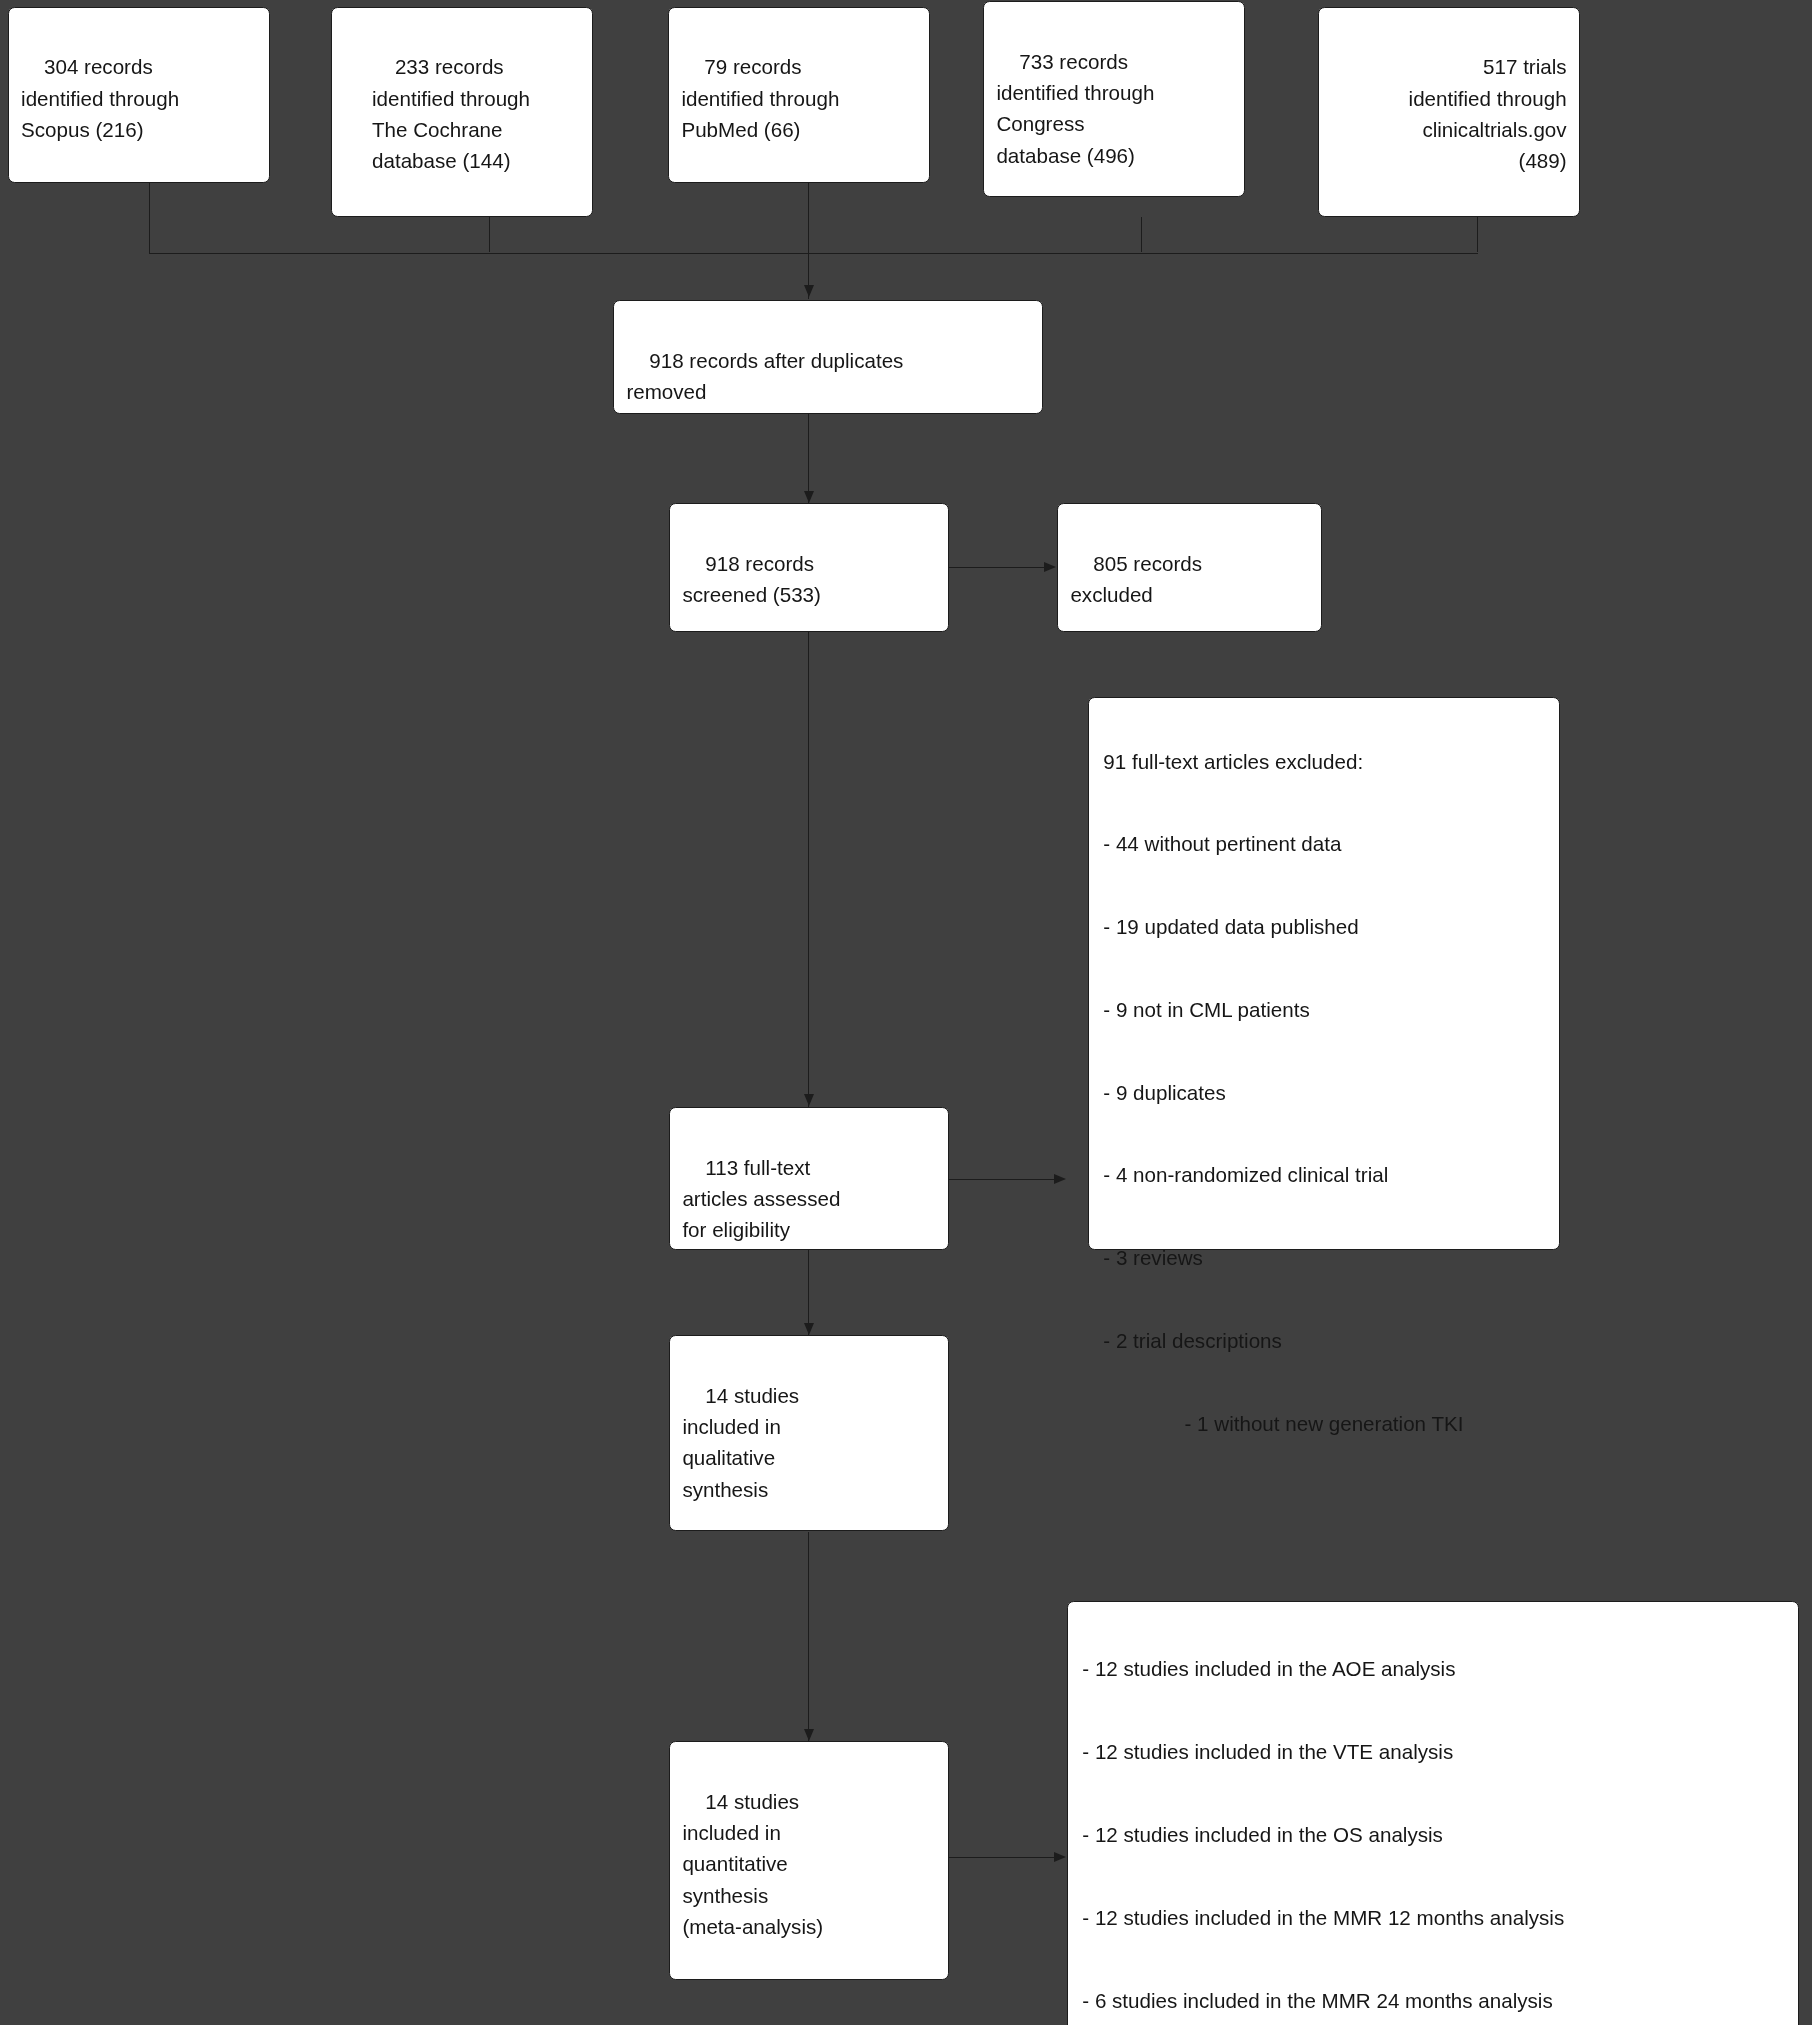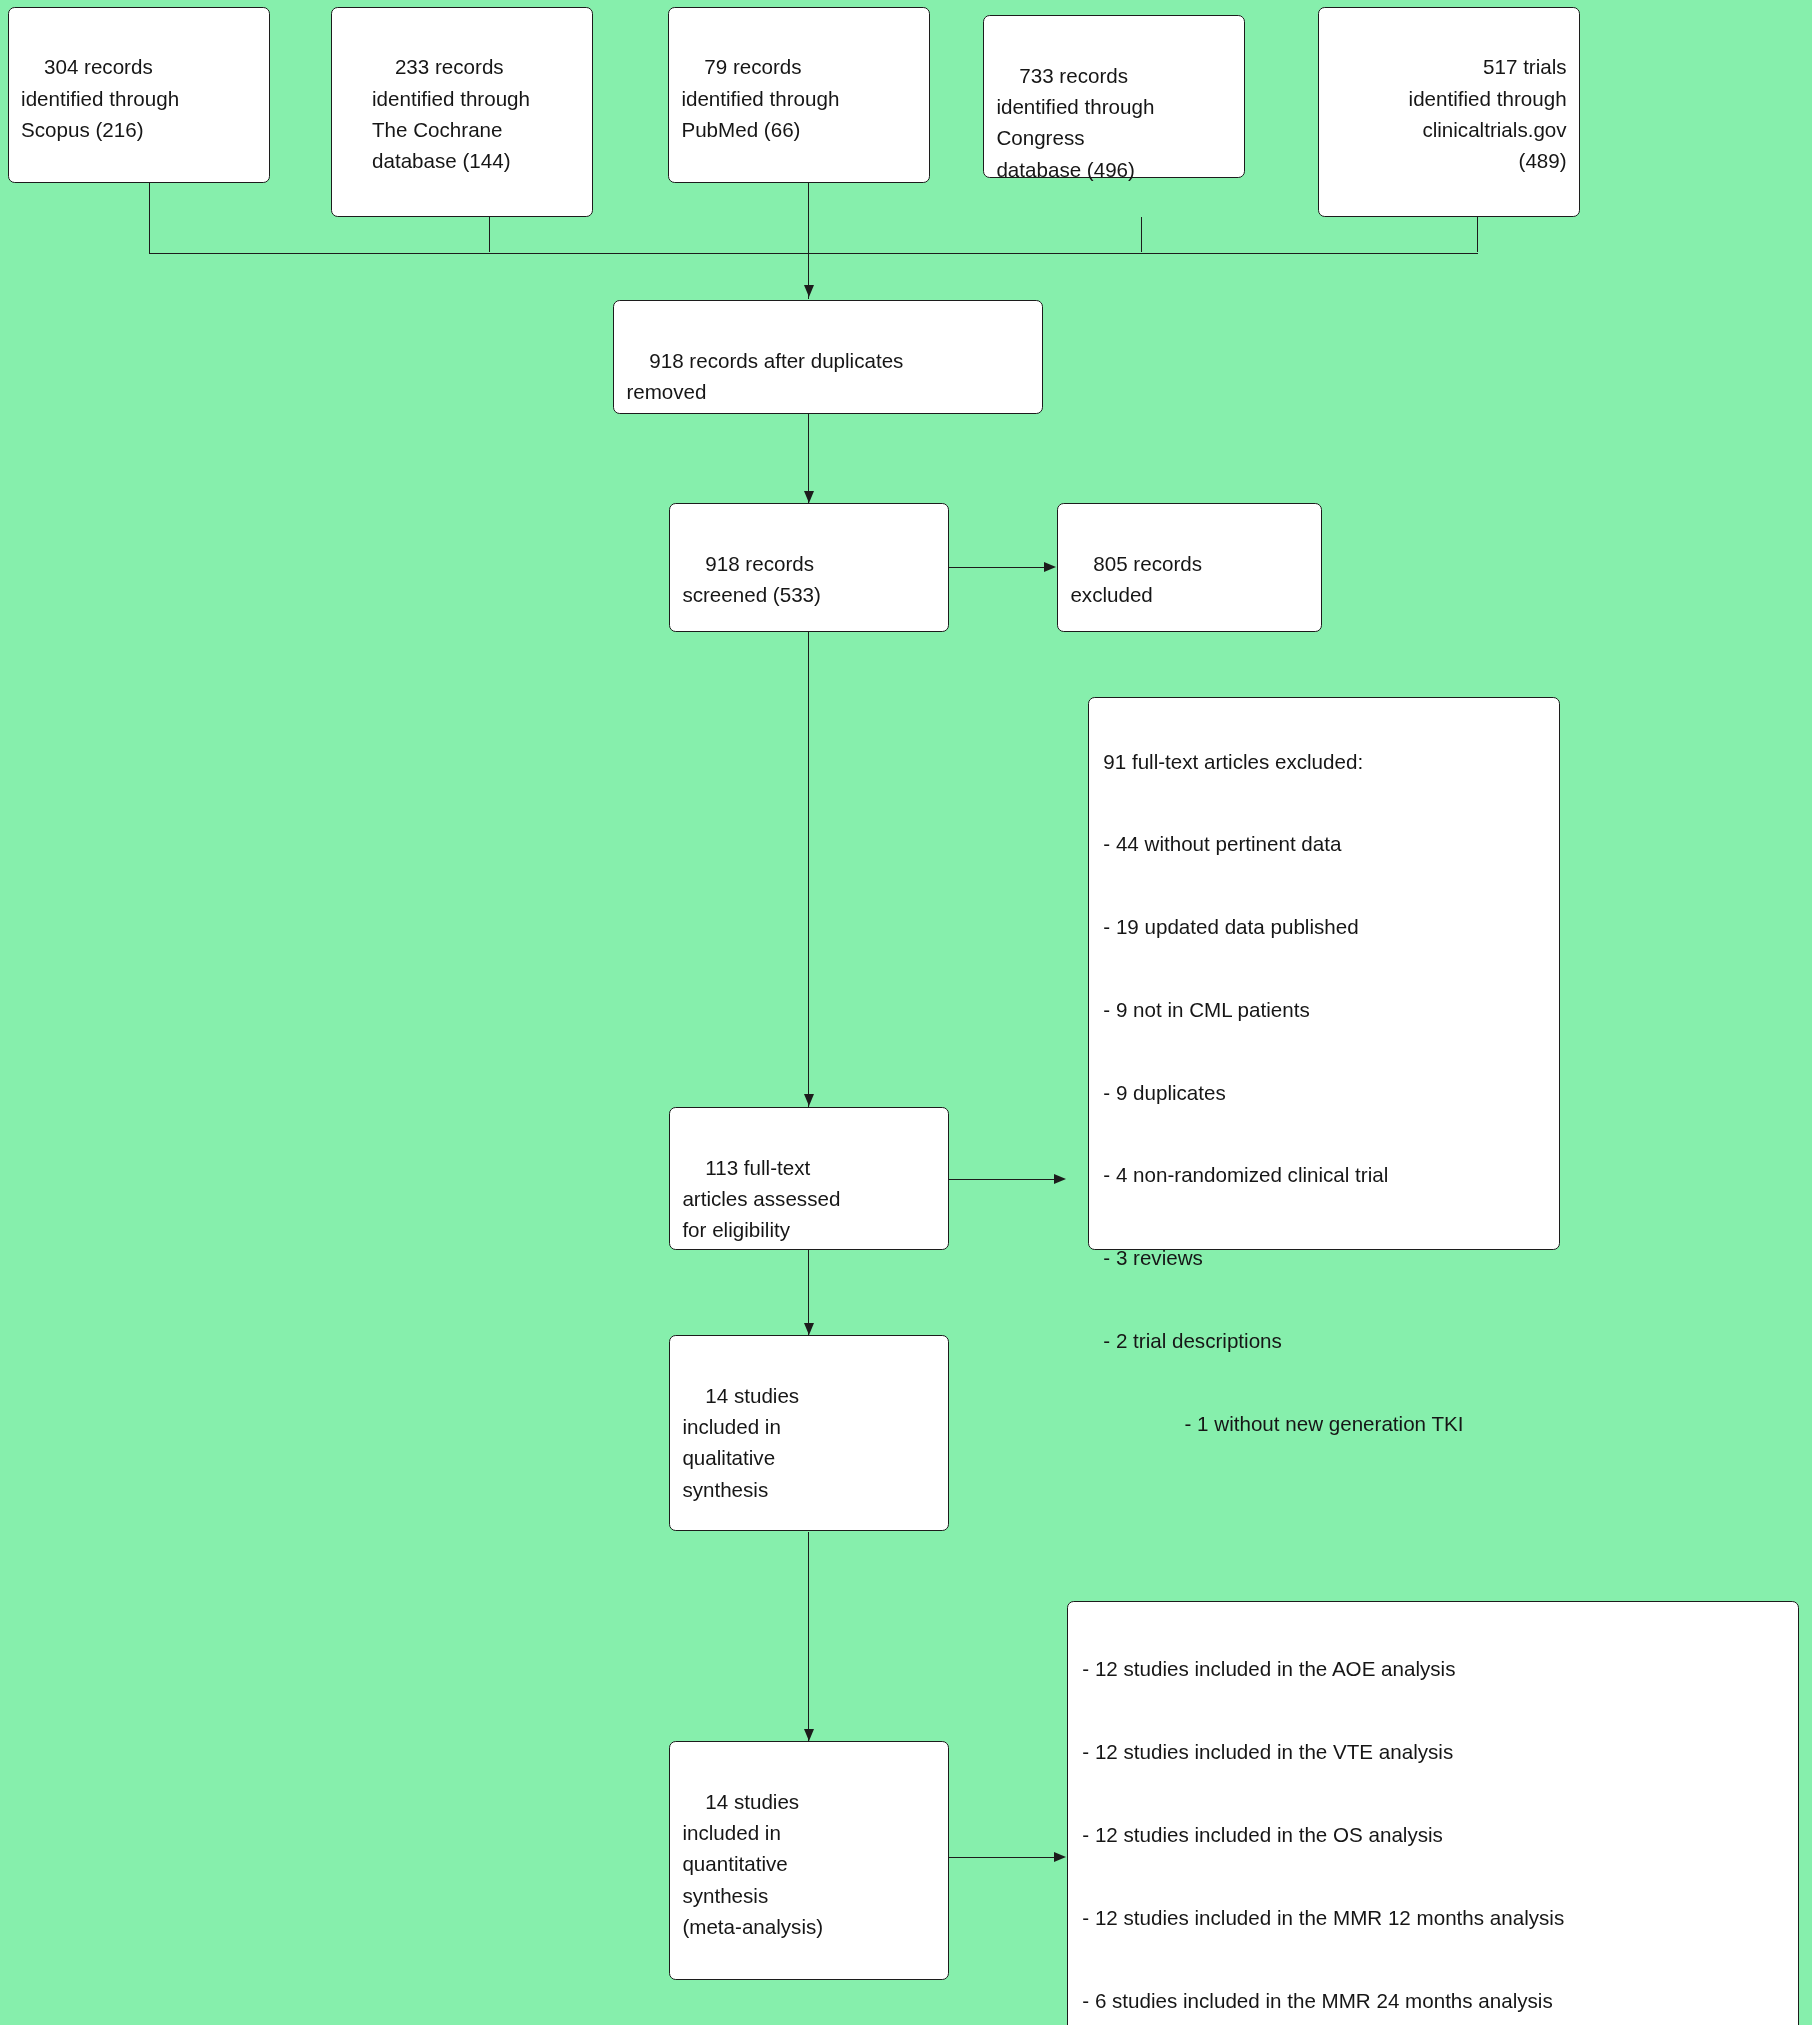--- a/index.html
+++ b/index.html
@@ -4,21 +4,21 @@
 <style>
   html, body {
     margin: 0;
     padding: 0;
     background: #ffffff;
   }
   #page {
     position: relative;
     width: 1812px;
     height: 2025px;
-    background: #86efac;
+    background: #404040;
     font-family: "Liberation Sans", sans-serif;
     color: #1a1a1a;
     overflow: hidden;
   }
   
   .box {
     position: absolute;
     box-sizing: border-box;
     background: #ffffff;
     border: 1.4px solid #1c1c1c;
@@ -107,21 +107,21 @@
 The Cochrane
 database (144)</span>
   </div>
 
   <div class="box" style="left:668px; top:6.7px; width:262px; height:176px;">
     <span>79 records
 identified through
 PubMed (66)</span>
   </div>
 
-  <div class="box" style="left:983px; top:15px; width:262px; height:163px;">
+  <div class="box" style="left:983px; top:1px; width:262px; height:196px;">
     <span>733 records
 identified through
 Congress
 database (496)</span>
   </div>
 
   <div class="box" style="left:1318px; top:6.7px; width:262px; height:210px;text-align:right;">
     <span>517 trials
 identified through
 clinicaltrials.gov

